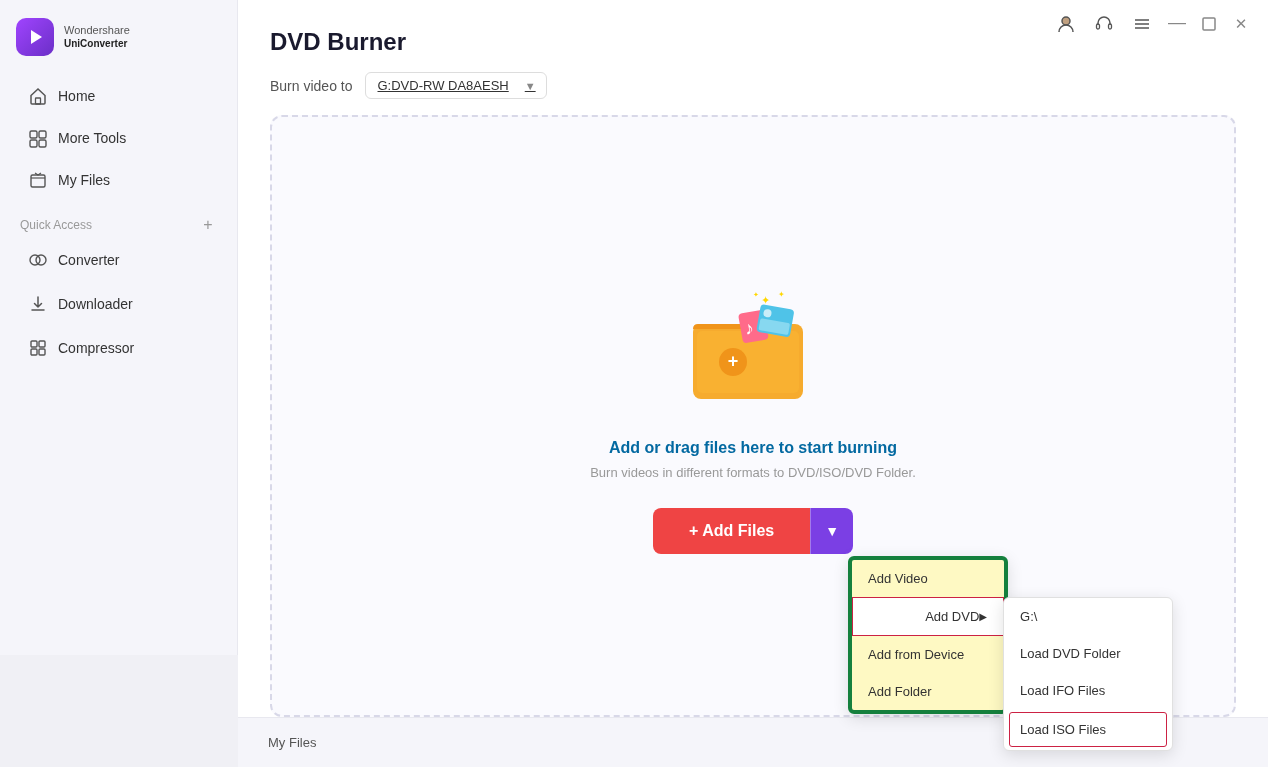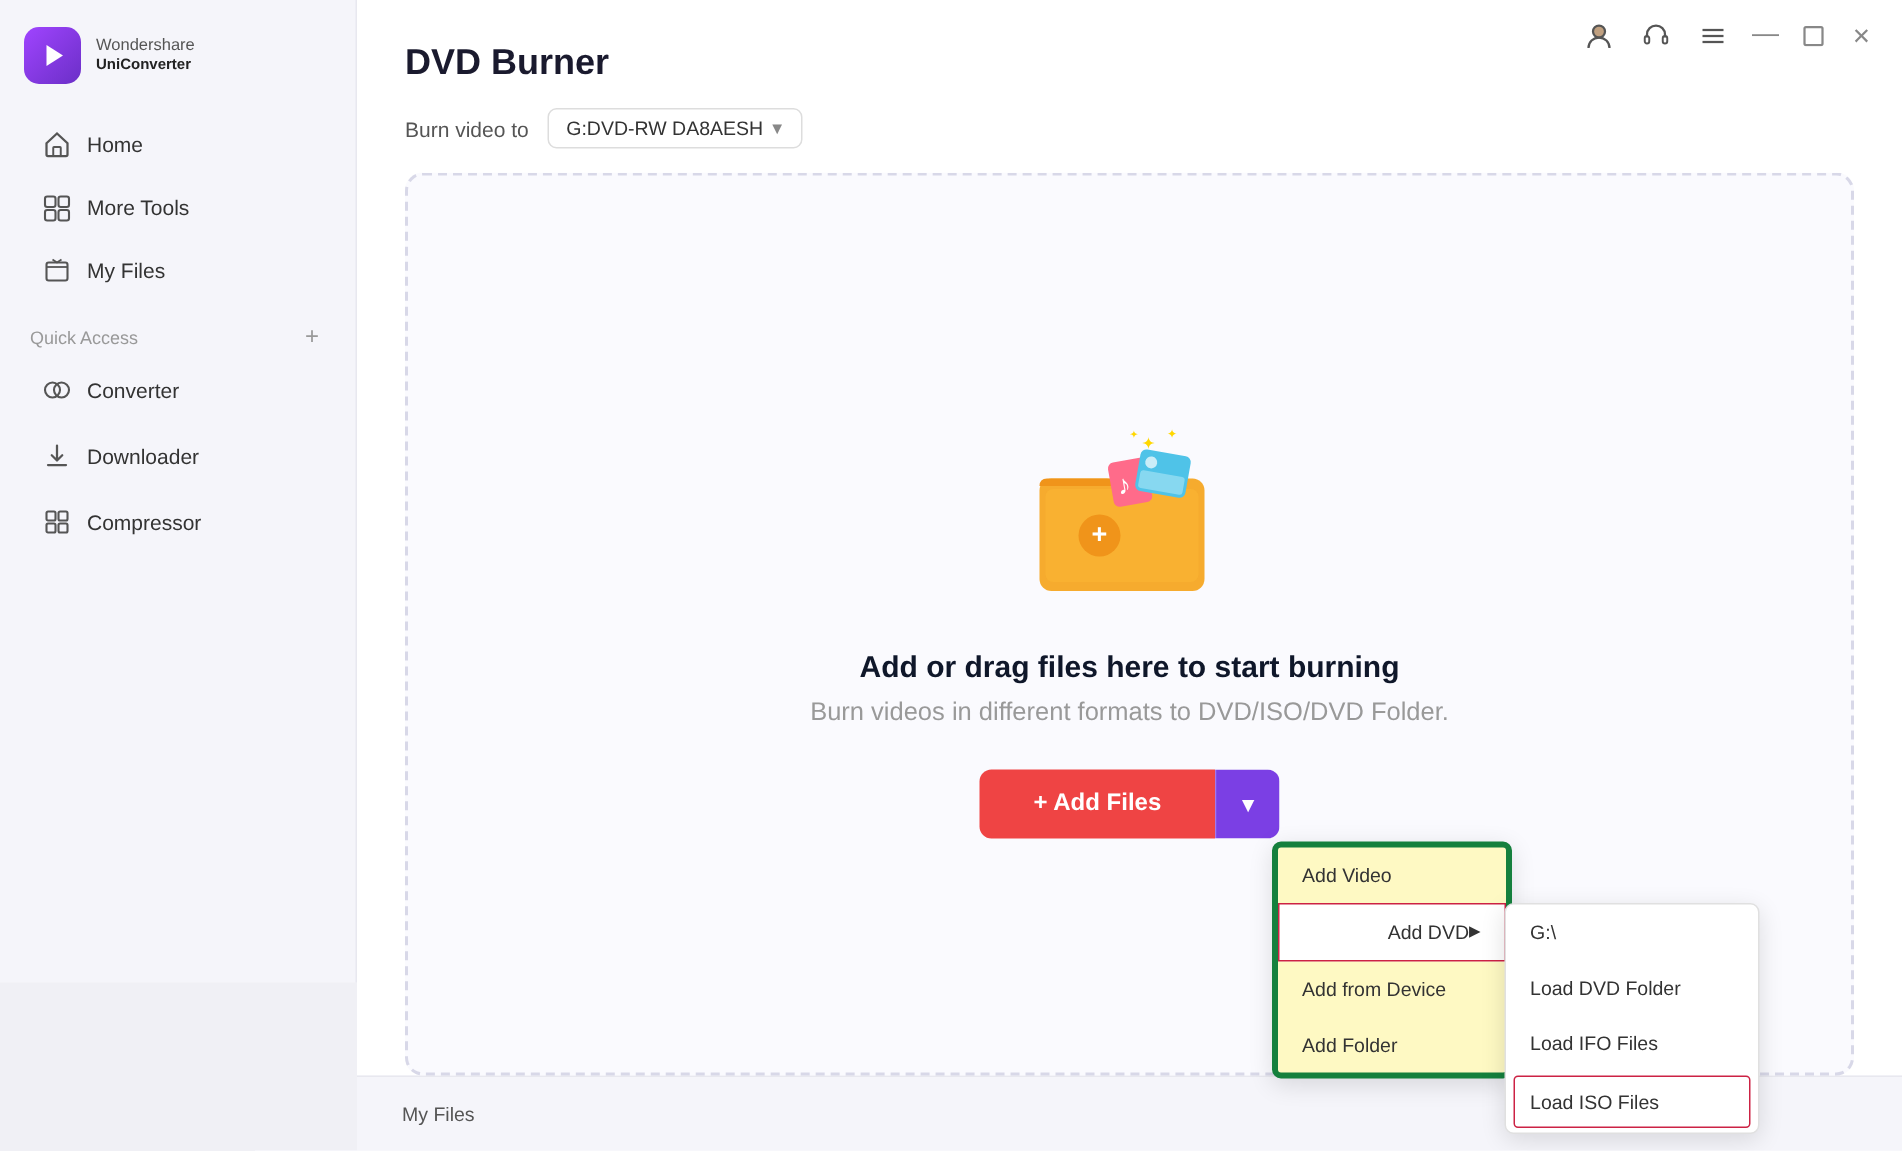--- a/index.html
+++ b/index.html
@@ -131,23 +131,24 @@
       color: #555;
     }
     .burn-select {
       display: flex;
       align-items: center;
       border: 1px solid #ddd;
       border-radius: 6px;
       padding: 5px 10px 5px 12px;
       background: #fff;
       cursor: pointer;
-      gap: 4px;
+      gap: 16px;
       font-size: 13px;
       color: #333;
+      text-decoration: underline;
     }
     .burn-select .chevron { color: #888; font-size: 11px; }
 
     .drop-zone {
       margin: 0 32px;
       border: 2px dashed #d8d8e8;
       border-radius: 12px;
       flex: 1;
       display: flex;
       flex-direction: column;
@@ -160,27 +161,27 @@
     }
 
     .drop-illustration {
       width: 140px;
       height: 140px;
       margin-bottom: 20px;
       position: relative;
     }
 
     .drop-title {
-      font-size: 20px;
+      font-size: 16px;
       font-weight: 700;
-      color: #0f172a;
+      color: #0369a1;
       margin-bottom: 8px;
     }
     .drop-subtitle {
-      font-size: 17px;
+      font-size: 13px;
       color: #999;
       margin-bottom: 28px;
     }
 
     .add-files-row {
       display: flex;
       align-items: stretch;
       border-radius: 8px;
       overflow: visible;
       position: relative;

